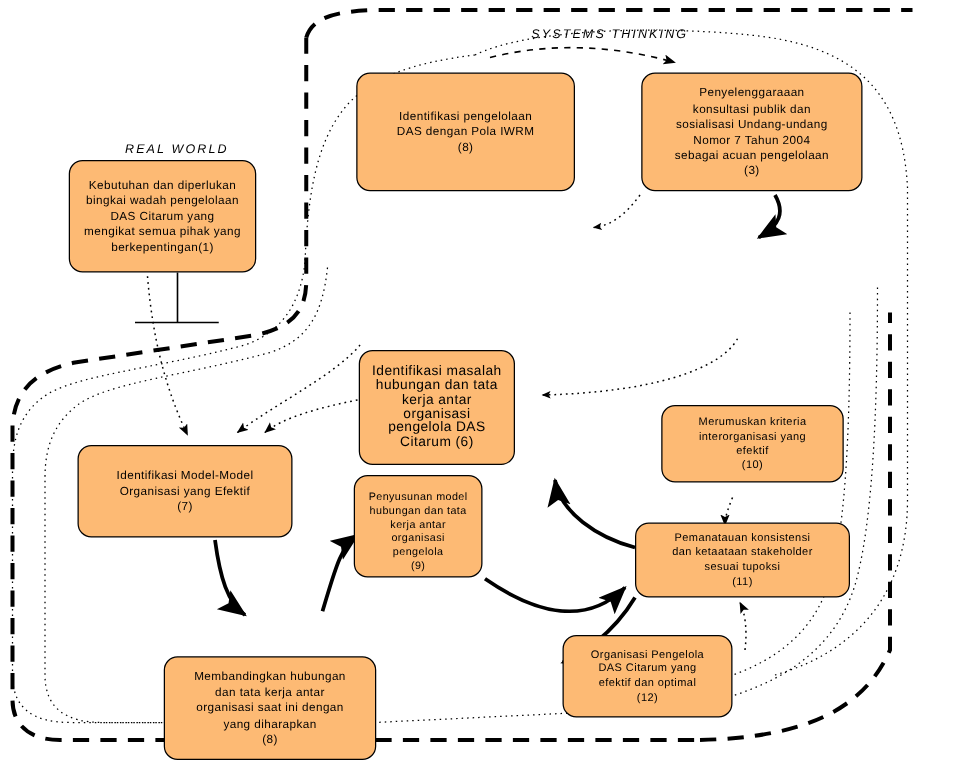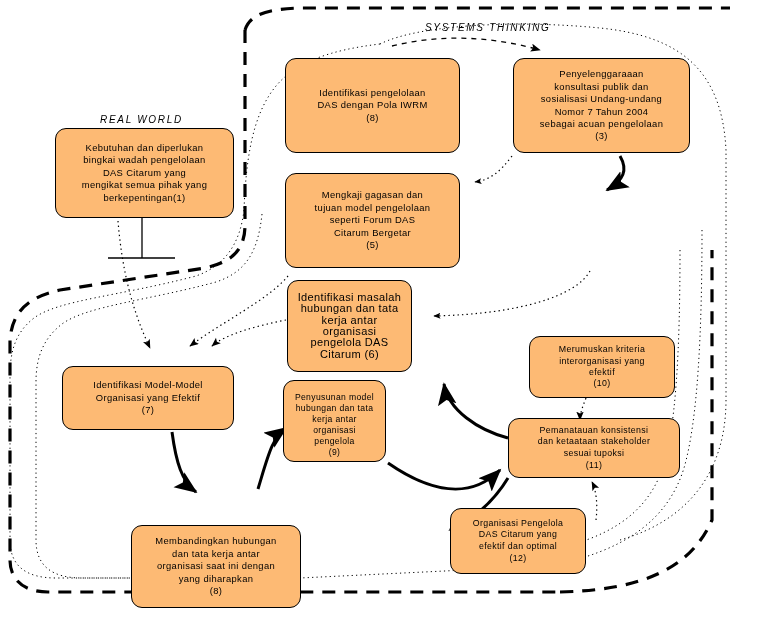--- a/index.html
+++ b/index.html
@@ -150,76 +150,69 @@
 
     <g fill="none" stroke="#000" stroke-width="1.3">
       <path d="M142,218 L142,258"></path>
       <path d="M108,258 L175,258"></path>
     </g>
   </svg>
 
   <div class="region-label" style="left:100px; top:85px;margin-top:29px;">REAL WORLD</div>
   <div class="region-label" style="left:425px; top:22px;">SYSTEMS THINKING</div>
 
-  <div class="node" style="left:55px; top:128px; width:179px; height:90px;">
+  <div class="node" style="left:55px; top:128px; width:150px; height:90px;">
     <span class="node-label">Kebutuhan dan diperlukan
 bingkai wadah pengelolaan
 DAS Citarum yang
 mengikat semua pihak yang
 berkepentingan(1)</span>
   </div>
   <div class="node" style="left:285px; top:58px; width:175px; height:95px;">
     <span class="node-label">Identifikasi pengelolaan
 DAS dengan Pola IWRM
 (8)</span>
   </div>
   <div class="node" style="left:513px; top:58px; width:177px; height:95px;">
     <span class="node-label">Penyelenggaraaan
 konsultasi publik dan
 sosialisasi Undang-undang
 Nomor 7 Tahun 2004
 sebagai acuan pengelolaan
 (3)</span>
   </div>
-  <div class="node" style="left:285px; top:173px; width:175px; height:95px;">
-    <span class="node-label">Mengkaji gagasan dan
-tujuan model pengelolaan
-seperti Forum DAS
-Citarum Bergetar
-(5)</span>
-  </div>
   <div class="node" style="left:287px; top:280px; width:125px; height:92px; font-size:11px; line-height:11.4px;">
     <span class="node-label">Identifikasi masalah
 hubungan dan tata
 kerja antar
 organisasi
 pengelola DAS
 Citarum (6)</span>
   </div>
-  <div class="node" style="left:62px; top:366px; width:172px; height:64px;">
+  <div class="node" style="left:62px; top:356px; width:172px; height:74px;">
     <span class="node-label">Identifikasi Model-Model
 Organisasi yang Efektif
 (7)</span>
   </div>
   <div class="node" style="left:131px; top:493px; width:170px; height:83px;margin-top:32px;">
     <span class="node-label">Membandingkan hubungan
 dan tata kerja antar
 organisasi saat ini dengan
 yang diharapkan
 (8)</span>
   </div>
   <div class="node" style="left:283px; top:380px; width:103px; height:82px; font-size:8.6px; line-height:11px;align-items:flex-end;">
     <span class="node-label">Penyusunan model
 hubungan dan tata
 kerja antar
 organisasi
 pengelola
 (9)</span>
   </div>
-  <div class="node" style="left:529px; top:336px; width:146px; height:62px; font-size:8.8px; line-height:11.4px;">
+  <div class="node" style="left:529px; top:324px; width:146px; height:62px; font-size:8.8px; line-height:11.4px;">
     <span class="node-label">Merumuskan kriteria
 interorganisasi yang
 efektif
 (10)</span>
   </div>
   <div class="node" style="left:508px; top:418px; width:172px; height:60px; font-size:8.8px; line-height:11.6px;">
     <span class="node-label">Pemanatauan konsistensi
 dan ketaataan stakeholder
 sesuai tupoksi
 (11)</span>

